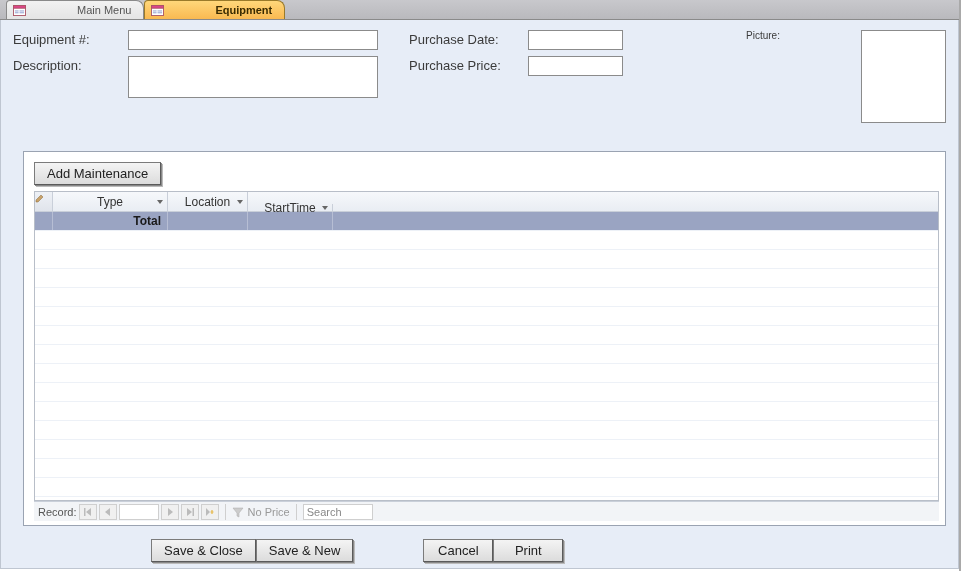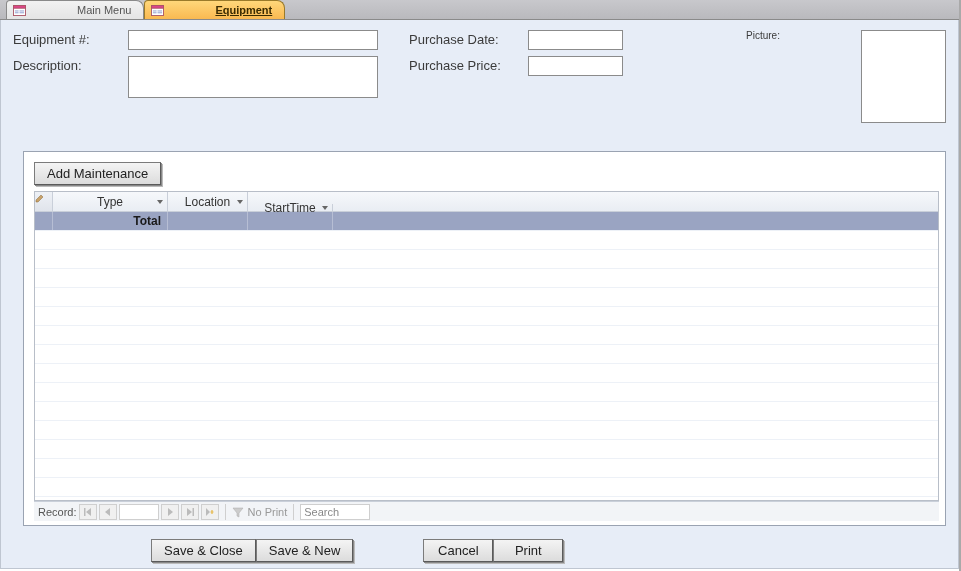--- a/index.html
+++ b/index.html
@@ -44,21 +44,20 @@
     cursor: pointer;
     gap: 47px;
   }
   .doc-tab.active {
     background: linear-gradient(#ffd77a, #f9b951);
     color: #3a2b00;
     font-weight: bold;
     border-color: #9a7a2a;
     position: relative;
     top: 0;
-    text-decoration: underline;
   }
   .doc-tab svg { width: 13px; height: 11px; margin-right: 4px; }
   
   .form-body {
     background: #e7edf7;
     height: 549px;
     padding: 10px 12px 6px 12px;
     position: relative;
     border: 1px solid #bfc6d1;
     border-top: none;
@@ -359,21 +358,21 @@
           <svg width="9" height="8" viewBox="0 0 9 8">
               <polygon points="1,0 1,8 5,4" fill="#bbb"></polygon>
               <path d="M7 2 v4 M5.5 4 h3" stroke="#e6b84a" stroke-width="1.2"></path>
             </svg>
         </div>
         <div class="nav-sep"></div>
         <div class="nofilter">
           <svg viewBox="0 0 12 12">
               <path d="M1 2 h10 L7 7 v4 l-2 -1 v-3 Z" fill="#ccc" stroke="#aaa" stroke-width="0.5"></path>
             </svg>
-          <span>No Print</span>
+          <span>No Price</span>
         </div>
         <div class="nav-sep"></div>
         <div class="search-box">
           <span>Search</span>
         </div>
       </div>
     </div>
 
     <div class="bottom-bar">
       <button class="btn3d">Save &amp; Close</button>

